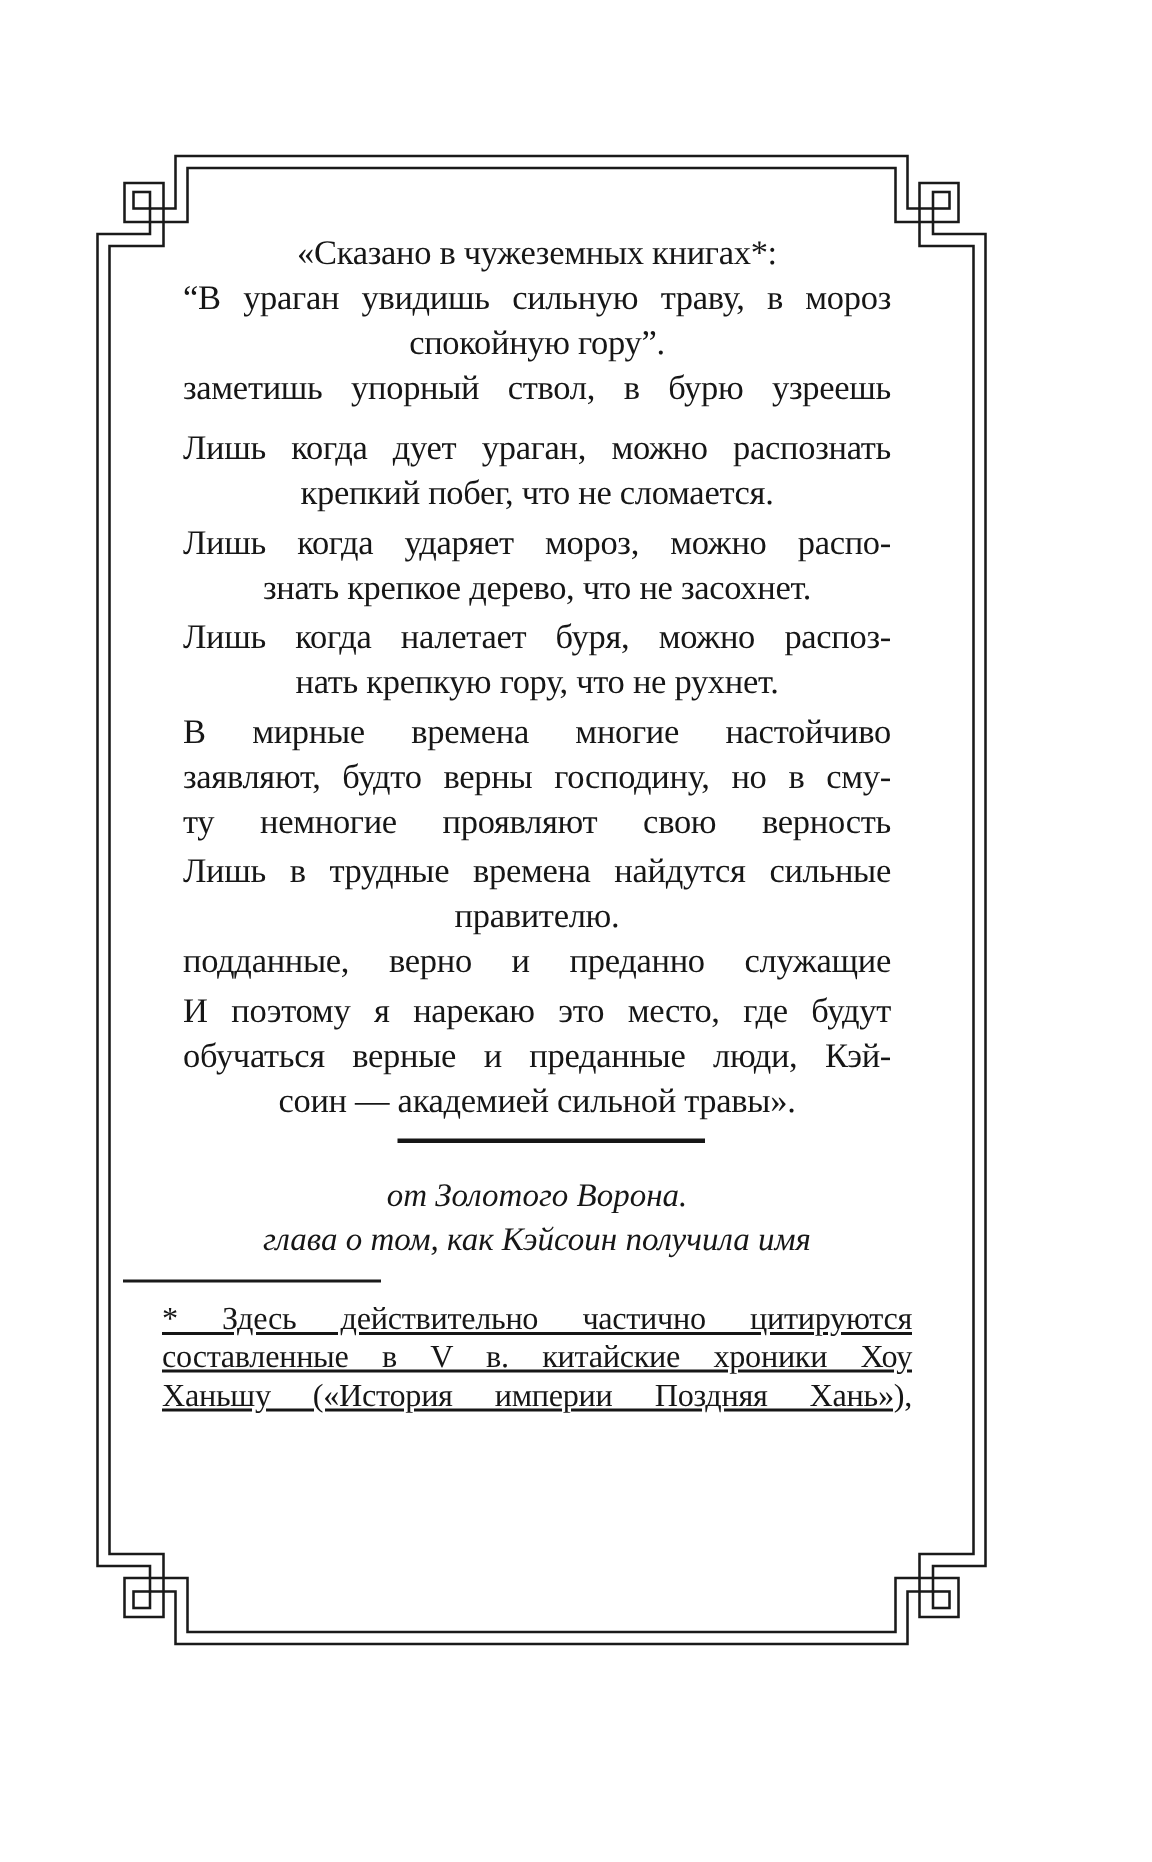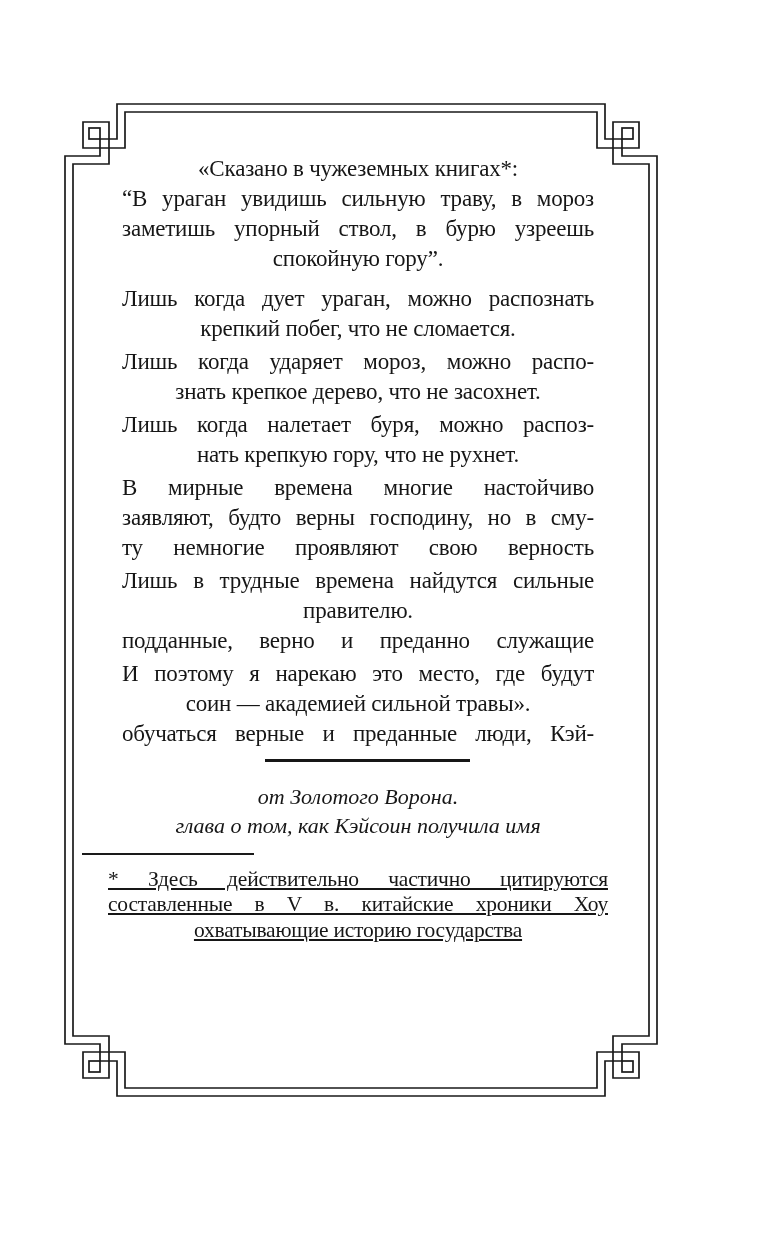--- a/index.html
+++ b/index.html
@@ -103,22 +103,22 @@
       <rect x="622" y="1061" width="11" height="11"></rect>
       <rect x="89" y="1061" width="11" height="11"></rect>
     </g>
   </svg>
 
   <div class="content">
 
     <div class="para para-opening">
       <div class="ln c">«Сказано в чужеземных книгах*:</div>
       <div class="ln j">“В ураган увидишь сильную траву, в мороз</div>
+      <div class="ln c">спокойную гору”.</div>
       <div class="ln j">заметишь упорный ствол, в бурю узреешь</div>
-      <div class="ln c">спокойную гору”.</div>
     </div>
 
     <div class="para">
       <div class="ln j">Лишь когда дует ураган, можно распознать</div>
       <div class="ln c">крепкий побег, что не сломается.</div>
     </div>
 
     <div class="para">
       <div class="ln j">Лишь когда ударяет мороз, можно распо-</div>
       <div class="ln c">знать крепкое дерево, что не засохнет.</div>
@@ -136,33 +136,33 @@
     </div>
 
     <div class="para">
       <div class="ln j">Лишь в трудные времена найдутся сильные</div>
       <div class="ln c">правителю.</div>
       <div class="ln j">подданные, верно и преданно служащие</div>
     </div>
 
     <div class="para">
       <div class="ln j">И поэтому я нарекаю это место, где будут</div>
+      <div class="ln j">обучаться верные и преданные люди, Кэй-</div>
       <div class="ln c">соин — академией сильной травы».</div>
-      <div class="ln j">обучаться верные и преданные люди, Кэй-</div>
     </div>
 
     <div class="divider"></div>
 
     <div class="attribution">
       <div class="attr-ln">от Золотого Ворона.</div>
       <div class="attr-ln">глава о том, как Кэйсоин получила имя</div>
     </div>
 
     <div class="footnote-rule"></div>
 
     <div class="footnote">
       <div class="fn-ln ln j">* Здесь действительно частично цитируются</div>
       <div class="fn-ln ln j">составленные в V в. китайские хроники Хоу</div>
-      <div class="fn-ln ln c">охватывающие историю государства</div>
+      <div class="fn-ln ln j">Ханьшу («История империи Поздняя Хань»),</div>
     </div>
 
   </div>
 </div>
 
 </body></html>

